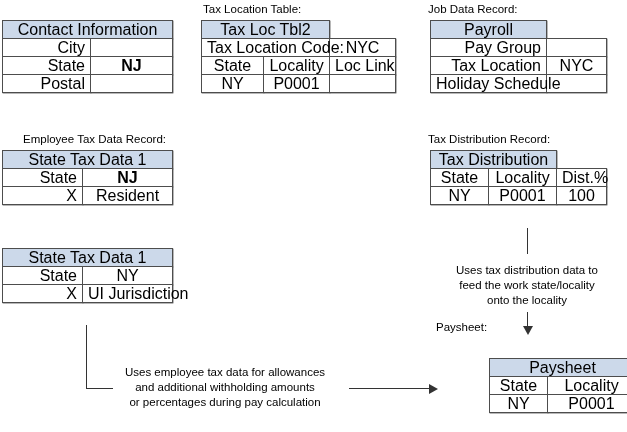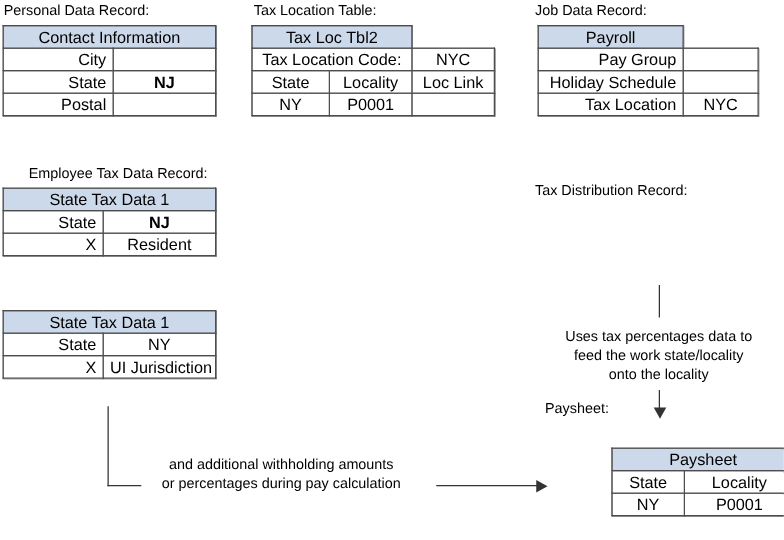--- a/index.html
+++ b/index.html
@@ -34,21 +34,21 @@
     position: absolute;
     border-collapse: collapse;
     table-layout: fixed;
     background: #fff;
   }
   .tbl td {
     border: 1px solid #4d4d4d;
     box-shadow: 0 0 0 0.4px #4d4d4d;
     height: 17px;
     padding: 0 5px;
-    font-size: 13px;
+    font-size: 16px;
     line-height: 15px;
     background: #ffffff;
     white-space: nowrap;
   }
   .tbl td.hdr {
     background: #ccd9ea;
     text-align: center;
     border: 1px solid #4d4d4d;
   }
   .tbl td.empty-edge {
@@ -92,21 +92,20 @@
     line-height: 15px;
     color: #000;
     white-space: nowrap;
   }
 </style>
 </head>
 <body>
 
 <div class="stage">
 
-  <div class="caption" style="left:3px; top:3px;">Personal Data Record:</div>
 
   <table class="tbl" style="left:2px; top:20px; width:170px;">
     <colgroup>
         <col style="width:88px">
         <col style="width:82px">
       </colgroup>
     <tbody>
       <tr>
         <td class="hdr" colspan="2" style="width:145px;">Contact Information</td>
       </tr>
@@ -165,27 +164,27 @@
     <tbody>
       <tr>
         <td class="hdr">Payroll</td>
         <td class="empty-edge"></td>
       </tr>
       <tr>
         <td class="r">Pay Group</td>
         <td class="c"></td>
       </tr>
       <tr>
-        <td class="r">Holiday Schedule</td>
-        <td class="c"></td>
-      </tr>
-      <tr>
         <td class="r">Tax Location</td>
         <td class="c">NYC</td>
       </tr>
+      <tr>
+        <td class="r">Holiday Schedule</td>
+        <td class="c"></td>
+      </tr>
     </tbody>
   </table>
 
   <div class="caption" style="left:3px; top:133px;margin-left:20px;">Employee Tax Data Record:</div>
 
   <table class="tbl" style="left:2px; top:150px; width:170px;">
     <colgroup>
         <col style="width:80px">
         <col style="width:90px">
       </colgroup>
@@ -217,26 +216,49 @@
         <td class="r">State</td>
         <td class="c">NY</td>
       </tr>
       <tr>
         <td class="r">X</td>
         <td class="c">UI Jurisdiction</td>
       </tr>
     </tbody>
   </table>
 
-  <div class="caption" style="left:428px; top:147px;">Tax Distribution Record:</div>
-
+  <div class="caption" style="left:428px; top:133px;">Tax Distribution Record:</div>
+
+  <table class="tbl" style="left:430px; top:150px; width:176px;">
+    <colgroup>
+        <col style="width:58px">
+        <col style="width:68px">
+        <col style="width:50px">
+      </colgroup>
+    <tbody>
+      <tr>
+        <td class="hdr" colspan="2">Tax Distribution</td>
+        <td class="empty-edge"></td>
+      </tr>
+      <tr>
+        <td class="c">State</td>
+        <td class="c">Locality</td>
+        <td class="c">Dist.%</td>
+      </tr>
+      <tr>
+        <td class="c">NY</td>
+        <td class="c">P0001</td>
+        <td class="c">100</td>
+      </tr>
+    </tbody>
+  </table>
 
   <div class="vline" style="left:527px; top:228px; height:26px;"></div>
   <div class="note" style="left:428px; top:263px; width:198px;">
-    <div>Uses tax percentages data to</div>
+    <div>Uses tax distribution data to</div>
     <div>feed the work state/locality</div>
     <div>onto the locality</div>
   </div>
   <div class="vline" style="left:527px; top:312px; height:16px;"></div>
   <div class="arrow-down" style="left:523px; top:326px;"></div>
 
   <div class="caption" style="left:436px; top:321px;">Paysheet:</div>
 
   <table class="tbl" style="left:454px; top:358px; width:146px;margin-left:35px;">
     <colgroup>
@@ -255,20 +277,21 @@
         <td class="c">NY</td>
         <td class="c">P0001</td>
       </tr>
     </tbody>
   </table>
 
   <div class="vline" style="left:86px; top:325px; height:64px;"></div>
   <div class="hline" style="left:86px; top:388px; width:27px;"></div>
 
   <div class="note" style="left:100px; top:365px; width:250px;">
+    <div>Uses employee tax data for allowances</div>
     <div>and additional withholding amounts</div>
     <div>or percentages during pay calculation</div>
   </div>
 
   <div class="hline" style="left:349px; top:388px; width:81px;"></div>
   <div class="arrow-right" style="left:429px; top:384px;"></div>
 
 </div>
 
 </body></html>

